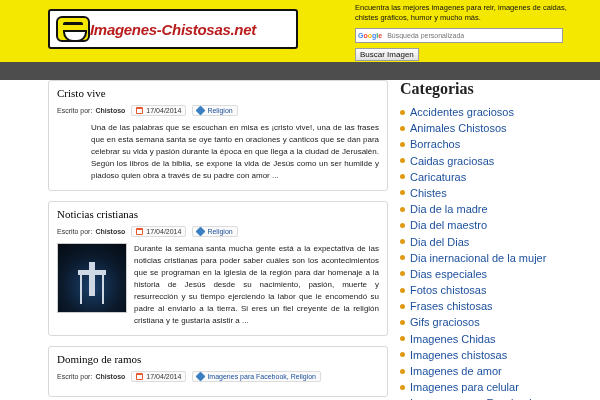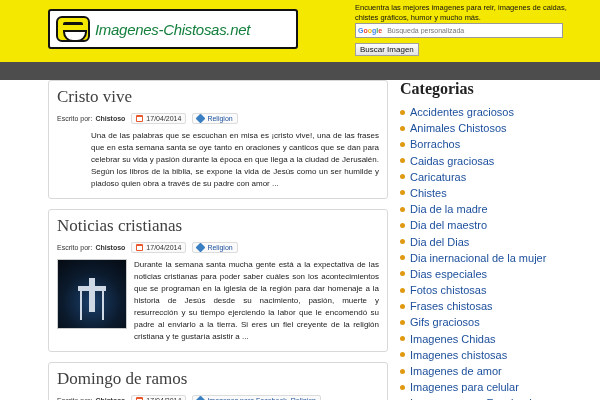--- a/index.html
+++ b/index.html
@@ -53,42 +53,42 @@
   .logo-smiley::after {
     content: "";
     position: absolute;
     left: 5px; top: 12px;
     width: 20px; height: 8px;
     background: #fff;
     border: 2px solid #111;
     border-radius: 0 0 10px 10px;
   }
   .logo-text {
-    margin-left: 5px;
     font-size: 15px;
-    font-weight: normal;
+    font-weight: bold;
     font-style: italic;
-    color: #15803d;
+    color: #b91c1c;
     letter-spacing: -0.3px;
     white-space: nowrap;
   }
 
   
   .promo {
     position: absolute;
     left: 355px; top: 3px;
     width: 240px; height: 58px;
     color: #111;
   }
   .promo-text {
     font-size: 7.5px;
     line-height: 1.35;
     width: 232px;
   }
   .search-wrap {
+    margin-top: 5px;
     width: 208px; height: 15px;
     background: #ffffff;
     border: 1px solid #9a9a9a;
     display: flex;
     align-items: center;
     padding: 0 2px;
   }
   .g-logo {
     font-size: 7px;
     font-weight: bold;
@@ -149,22 +149,22 @@
   }
   .post {
     border: 1px solid #d9d9d9;
     border-radius: 3px;
     margin-bottom: 10px;
     background: #fff;
     padding: 6px 8px 8px 8px;
   }
   .post-title {
     font-family: "Liberation Serif", serif;
-    font-size: 17px;
-    color: #404040;
+    font-size: 11px;
+    color: #000000;
     margin: 0 0 6px 0;
     font-weight: normal;
   }
   .meta {
     display: flex;
     align-items: center;
     gap: 6px;
     font-size: 7px;
     color: #333;
     margin-bottom: 6px;

